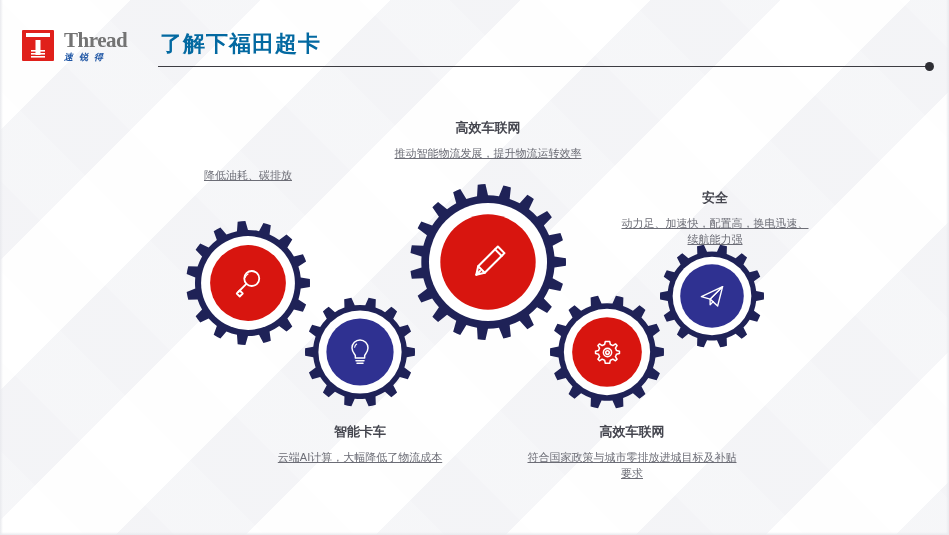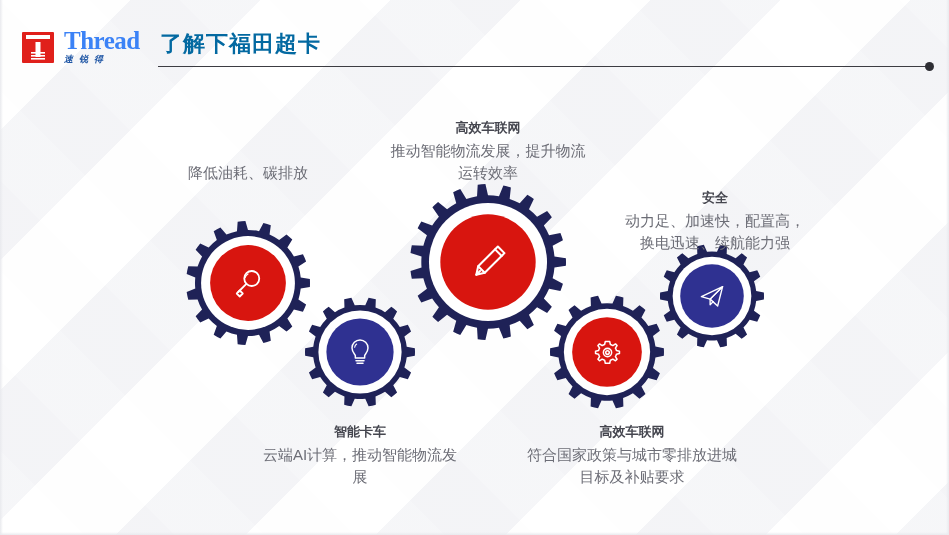--- a/index.html
+++ b/index.html
@@ -26,39 +26,39 @@
   }
   .bg-edge-l{position:absolute;left:0;top:0;bottom:0;width:3px;background:linear-gradient(to right,#e9eaee,rgba(255,255,255,0));}
   .bg-edge-r{position:absolute;right:0;top:0;bottom:0;width:3px;background:linear-gradient(to left,#e9eaee,rgba(255,255,255,0));}
   .bg-edge-b{position:absolute;left:0;right:0;bottom:0;height:3px;background:linear-gradient(to top,#e9eaee,rgba(255,255,255,0));}
 
   
   .header{position:absolute;left:0;top:0;width:949px;height:80px;}
   .logo{position:absolute;left:22px;top:28px;display:flex;align-items:flex-end;}
   .logo-mark{width:34px;height:34px;position:relative;flex:0 0 auto;}
   .logo-words{margin-left:8px;display:flex;flex-direction:column;align-items:flex-start;line-height:1;}
-  .logo-en{font-size:25px;font-weight:bold;color:#3b82f6;letter-spacing:-0.5px;font-family:"Liberation Serif","DejaVu Serif",serif;}
+  .logo-en{font-size:21px;font-weight:bold;color:#737373;letter-spacing:-0.5px;font-family:"Liberation Serif","DejaVu Serif",serif;}
   .logo-cn{font-size:9px;color:#1f56a5;letter-spacing:6px;margin-top:2px;font-weight:bold;font-style:italic;}
   .slide-title{
     position:absolute;left:160px;top:29px;
     font-size:22px;font-weight:bold;color:#0369a1;letter-spacing:1px;
     white-space:nowrap;
   }
   .title-rule{position:absolute;left:158px;top:66px;width:770px;height:1px;background:#3c3c42;}
   .title-rule-dot{position:absolute;left:925px;top:62px;width:9px;height:9px;border-radius:50%;background:#2e2e34;}
 
   
   .gear{position:absolute;}
   .gear svg{display:block;}
   .gear .glyph{position:absolute;left:0;top:0;right:0;bottom:0;display:flex;align-items:center;justify-content:center;pointer-events:none;}
 
   
   .caption{position:absolute;text-align:center;}
   .cap-title{font-size:13px;font-weight:bold;color:#45464f;line-height:1.25;white-space:nowrap;}
-  .cap-sub{font-size:15px;color:#6c6d76;line-height:1.45;margin-top:4px;}
+  .cap-sub{font-size:11px;color:#6c6d76;line-height:1.45;margin-top:10px;text-decoration:underline;}
 </style>
 </head>
 <body>
 
 <div id="slide">
   <div class="bg-texture"></div>
   <div class="bg-edge-l"></div>
   <div class="bg-edge-r"></div>
   <div class="bg-edge-b"></div>
 
@@ -159,21 +159,21 @@
           </svg>
         </span>
       </div>
     </div>
   <div id="caption-layer">
       <div class="caption" style="left: 148px; top: 158px; width: 200px;">
      <div class="cap-sub">降低油耗、碳排放</div>
       </div>
       <div class="caption" style="left: 260px; top: 424px; width: 200px;">
         <div class="cap-title">智能卡车</div>
-     <div class="cap-sub">云端AI计算，推动智能物流发展</div>
+     <div class="cap-sub">云端AI计算，大幅降低了物流成本</div>
       </div>
       <div class="caption" style="left: 388px; top: 120px; width: 200px;">
         <div class="cap-title">高效车联网</div>
      <div class="cap-sub">推动智能物流发展，提升物流运转效率</div>
       </div>
       <div class="caption" style="left: 527px; top: 424px; width: 210px;">
         <div class="cap-title">高效车联网</div>
      <div class="cap-sub">符合国家政策与城市零排放进城目标及补贴要求</div>
       </div>
       <div class="caption" style="left: 620px; top: 190px; width: 190px;">

